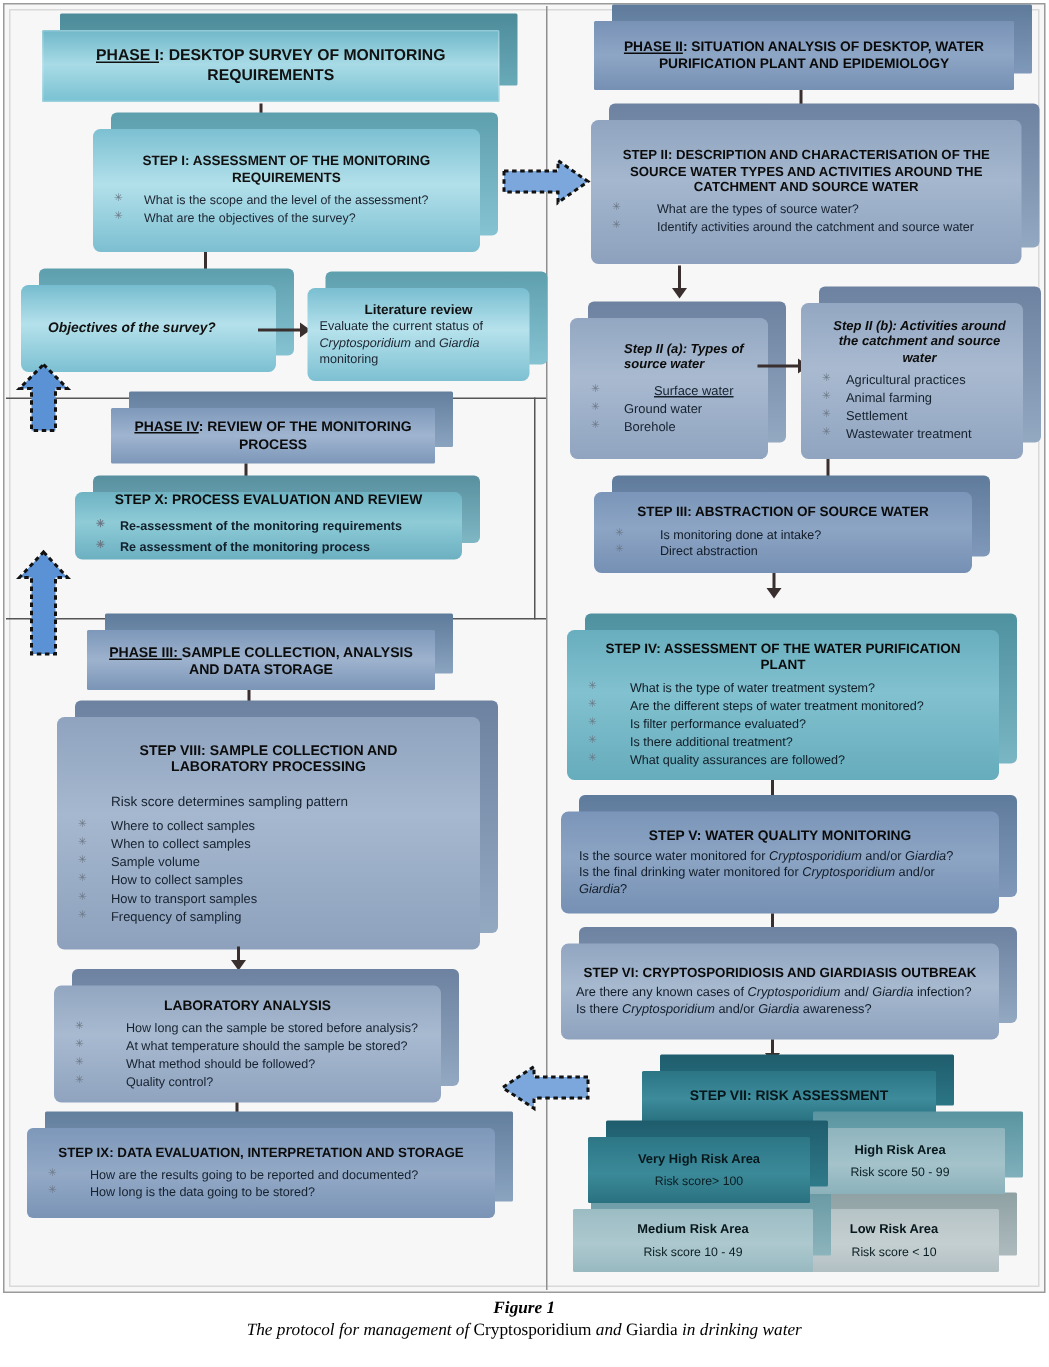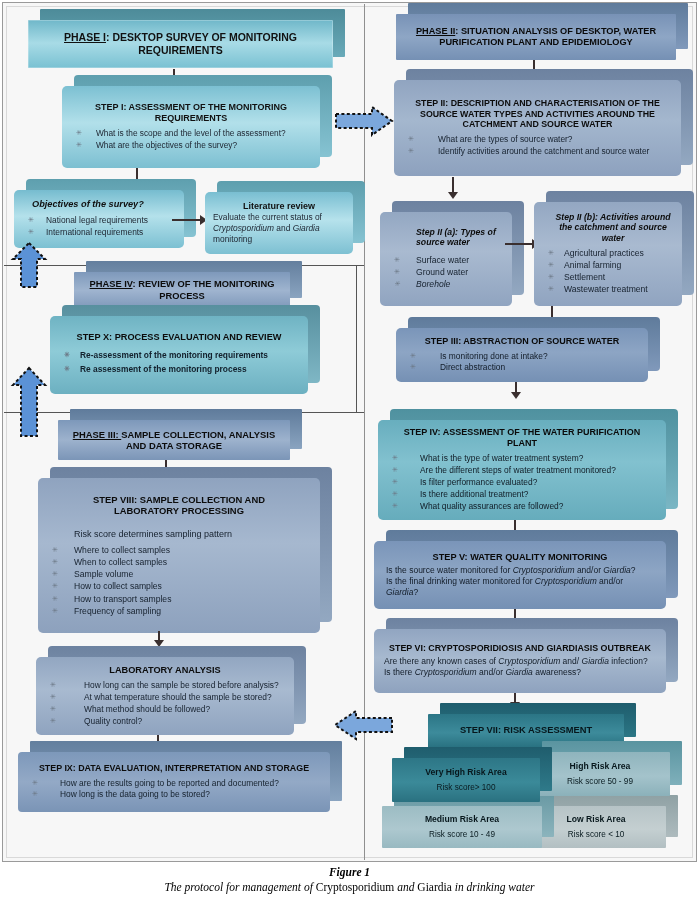--- a/index.html
+++ b/index.html
@@ -100,24 +100,20 @@
 
   <div class="arr dn" style="left:131px;top:168px;width:12px;height:22px;">
     <div class="stem" style="height:16px;"></div>
       <div class="head"></div>
   </div>
 
   <div class="d3" style="left:14px;top:190px;width:170px;height:58px;">
     <div class="riser" style="background:linear-gradient(180deg,#5e9fae,#86c3d2);"></div>
     <div class="front" style="background:linear-gradient(180deg,#76bccf 0%,#b4e1eb 45%,#7cc0d2 100%);">
       <div class="ttl it" style="font-size:9.2px;color:#111;padding:0 4px 0 18px;text-align:left;">Objectives of the survey?</div>
-      <ul class="bl" style="font-size:8.4px;color:#1c2430;">
-        <li style="padding-left:32px;">National legal requirements</li>
-        <li style="padding-left:32px;">International requirements</li>
-      </ul>
     </div>
   </div>
 
   <div class="arr rt" style="left:172px;top:214px;width:35px;height:12px;">
     <div class="stem" style="width:29px;"></div>
       <div class="head"></div>
   </div>
 
   <div class="d3" style="left:205px;top:192px;width:148px;height:62px;">
     <div class="riser" style="background:linear-gradient(180deg,#5e9fae,#86c3d2);"></div>
@@ -138,21 +134,21 @@
         <u>PHASE IV</u><span>: REVIEW OF THE MONITORING PROCESS</span>
       </div>
     </div>
   </div>
 
   <div class="arr dn" style="left:158px;top:309px;width:12px;height:17px;">
     <div class="stem" style="height:11px;"></div>
       <div class="head"></div>
   </div>
 
-  <div class="d3" style="left:50px;top:316px;width:258px;height:78px;">
+  <div class="d3" style="left:50px;top:328px;width:258px;height:45px;">
     <div class="riser" style="background:linear-gradient(180deg,#58909f,#7fb7c5;);background:linear-gradient(180deg,#58909f,#7fb7c5);"></div>
     <div class="front" style="background:linear-gradient(180deg,#6fb3c3 0%,#8ecbd7 45%,#6cb0c1 100%);">
       <div class="ttl" style="font-size:9.2px;color:#0c0c0c;">STEP X: PROCESS EVALUATION AND REVIEW</div>
       <ul class="bl" style="font-size:8.4px;color:#12202c;font-weight:600;">
         <li style="padding-left:30px;margin:3px 0;">Re-assessment of the monitoring requirements</li>
         <li style="padding-left:30px;margin:3px 0;">Re assessment of the monitoring process</li>
       </ul>
     </div>
   </div>
 
@@ -256,23 +252,23 @@
   <div class="arr dn" style="left:447px;top:177px;width:12px;height:22px;">
     <div class="stem" style="height:16px;"></div>
       <div class="head"></div>
   </div>
 
   <div class="d3" style="left:380px;top:212px;width:132px;height:94px;">
     <div class="riser" style="background:linear-gradient(180deg,#6d82a0,#93a8c1);"></div>
     <div class="front" style="background:linear-gradient(180deg,#93a7c2 0%,#a9bad0 42%,#90a4c0 100%);">
       <div class="ttl it" style="font-size:8.7px;color:#0c0c0c;text-align:left;padding:0 6px 0 36px;">Step II (a): Types of source water</div>
       <ul class="bl" style="font-size:8.6px;color:#16212e;margin-top:6px;">
-        <li style="padding-left:36px;">Surface water</li>
+        <li style="padding-left:56px;text-decoration:underline;">Surface water</li>
         <li style="padding-left:36px;">Ground water</li>
-        <li style="padding-left:36px;font-style:italic;">Borehole</li>
+        <li style="padding-left:36px;">Borehole</li>
       </ul>
     </div>
   </div>
 
   <div class="arr rt" style="left:505px;top:238px;width:34px;height:12px;">
     <div class="stem" style="width:28px;"></div>
       <div class="head"></div>
   </div>
 
   <div class="d3" style="left:534px;top:202px;width:148px;height:104px;">

